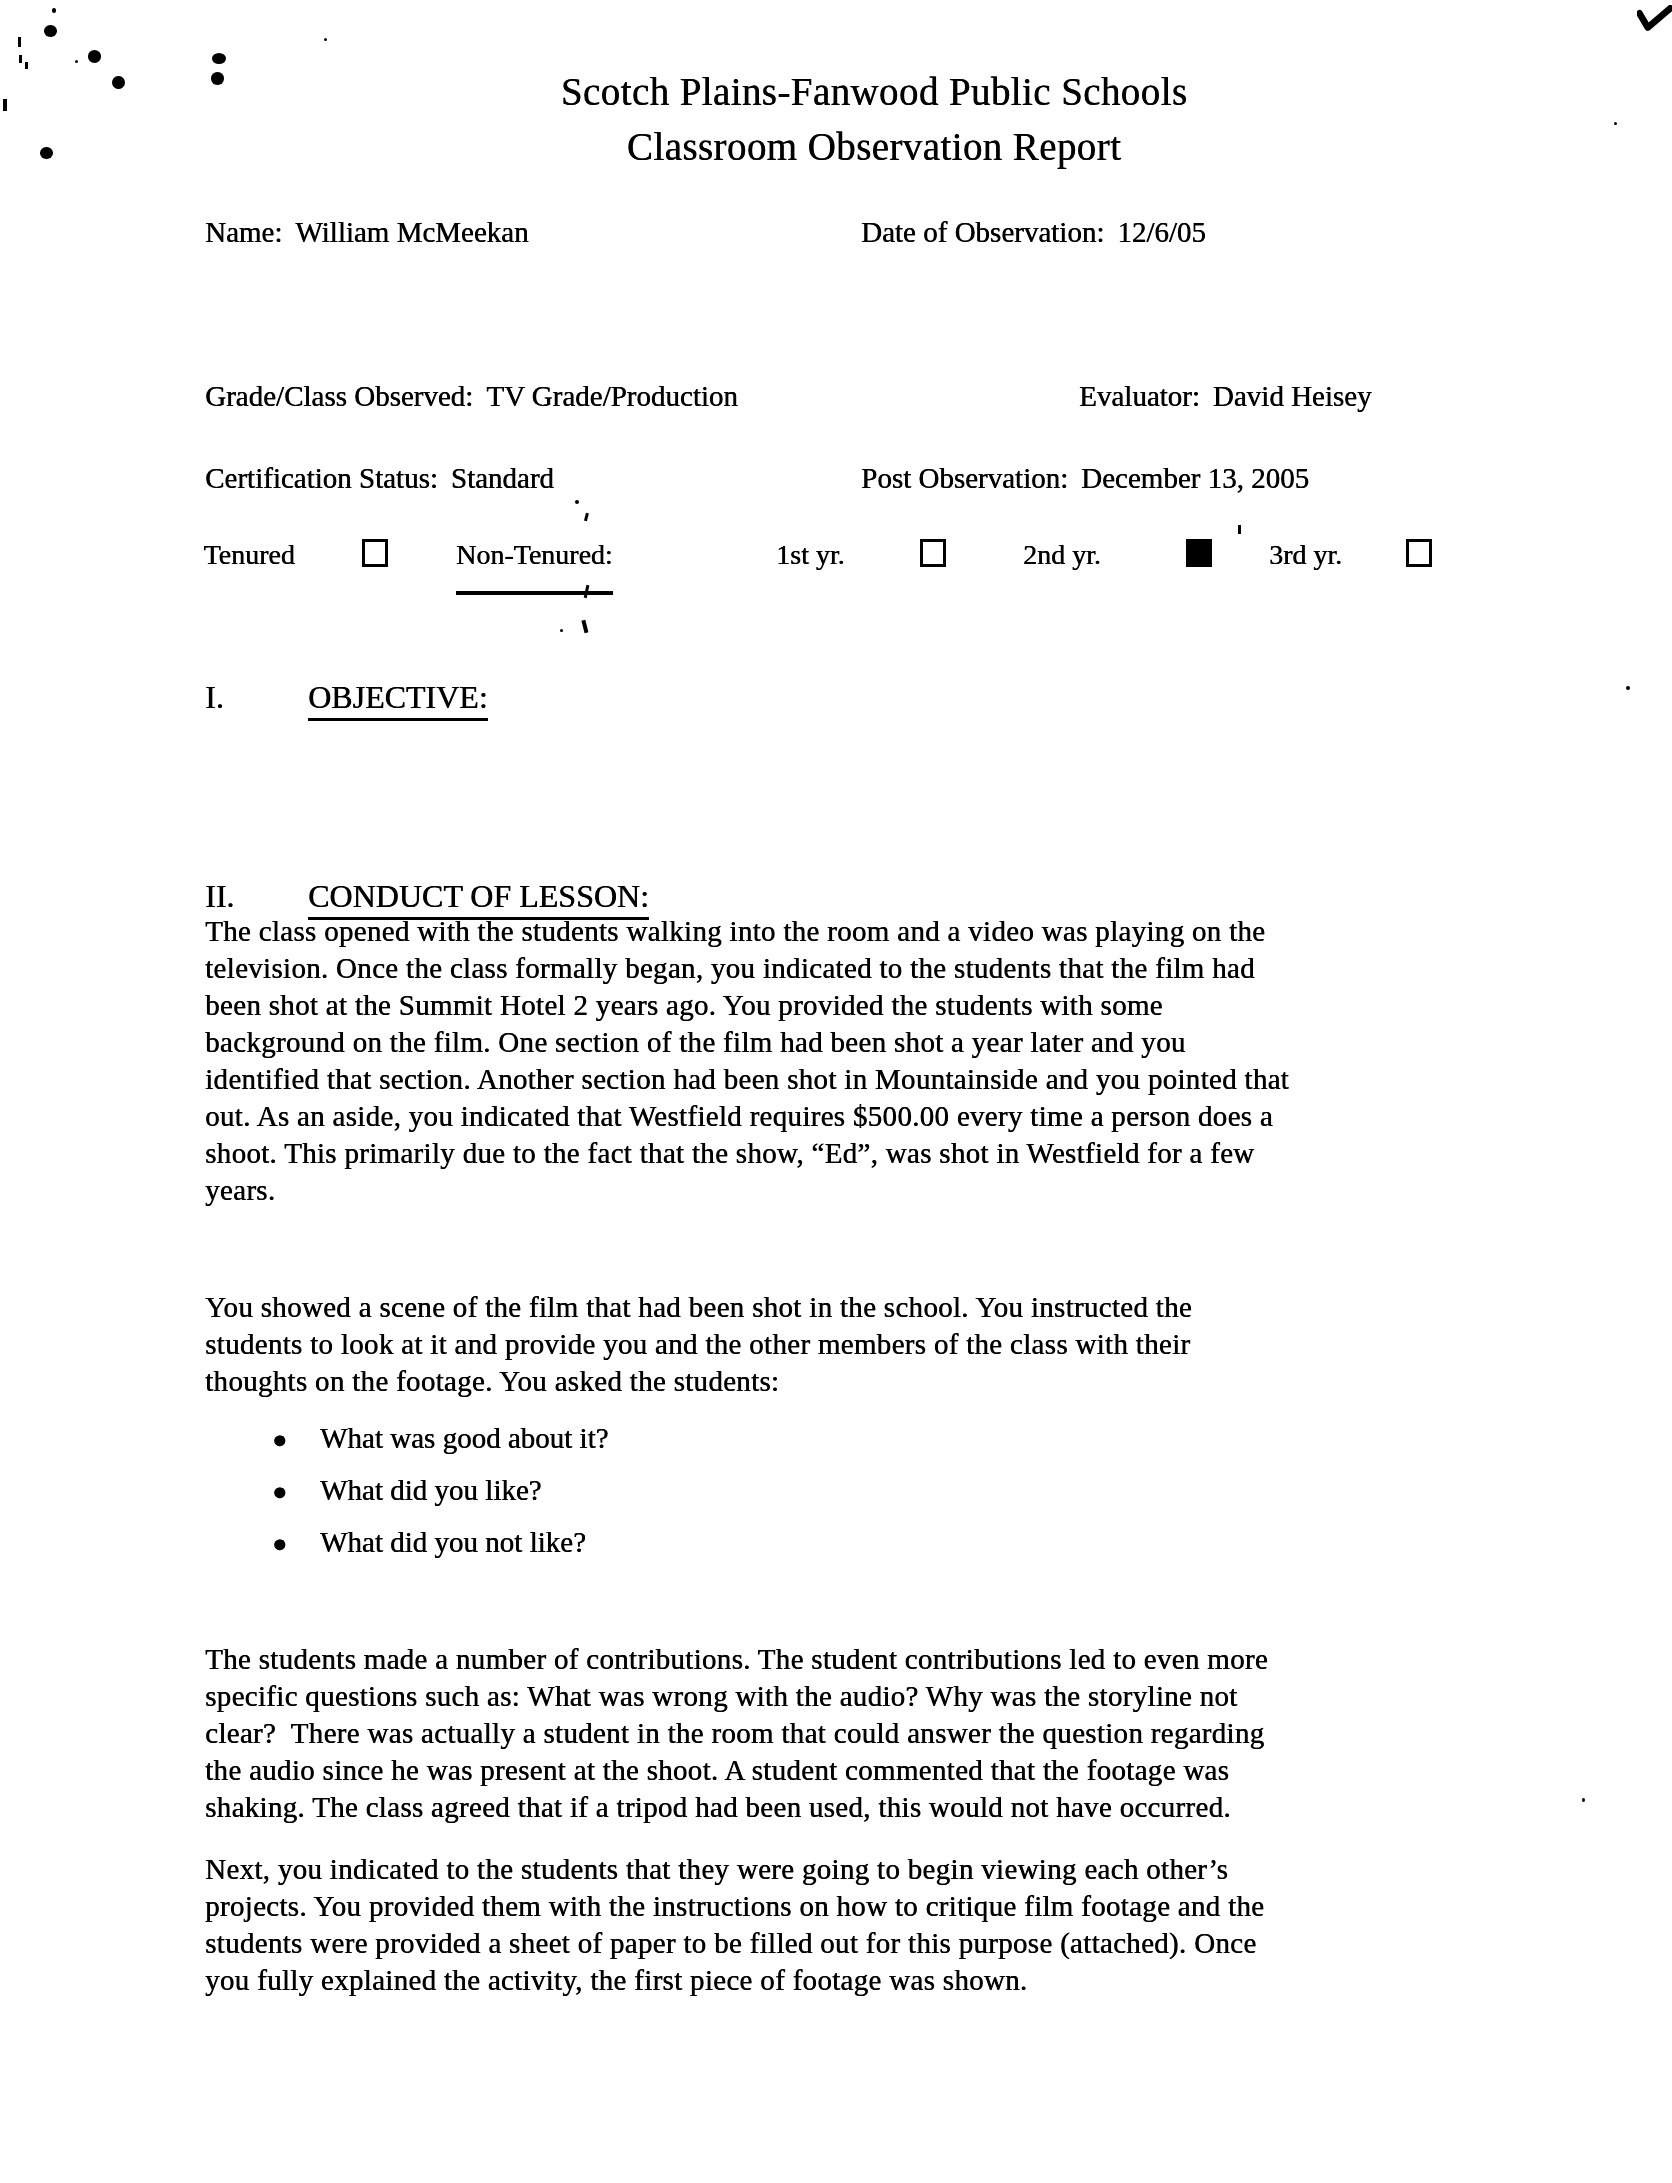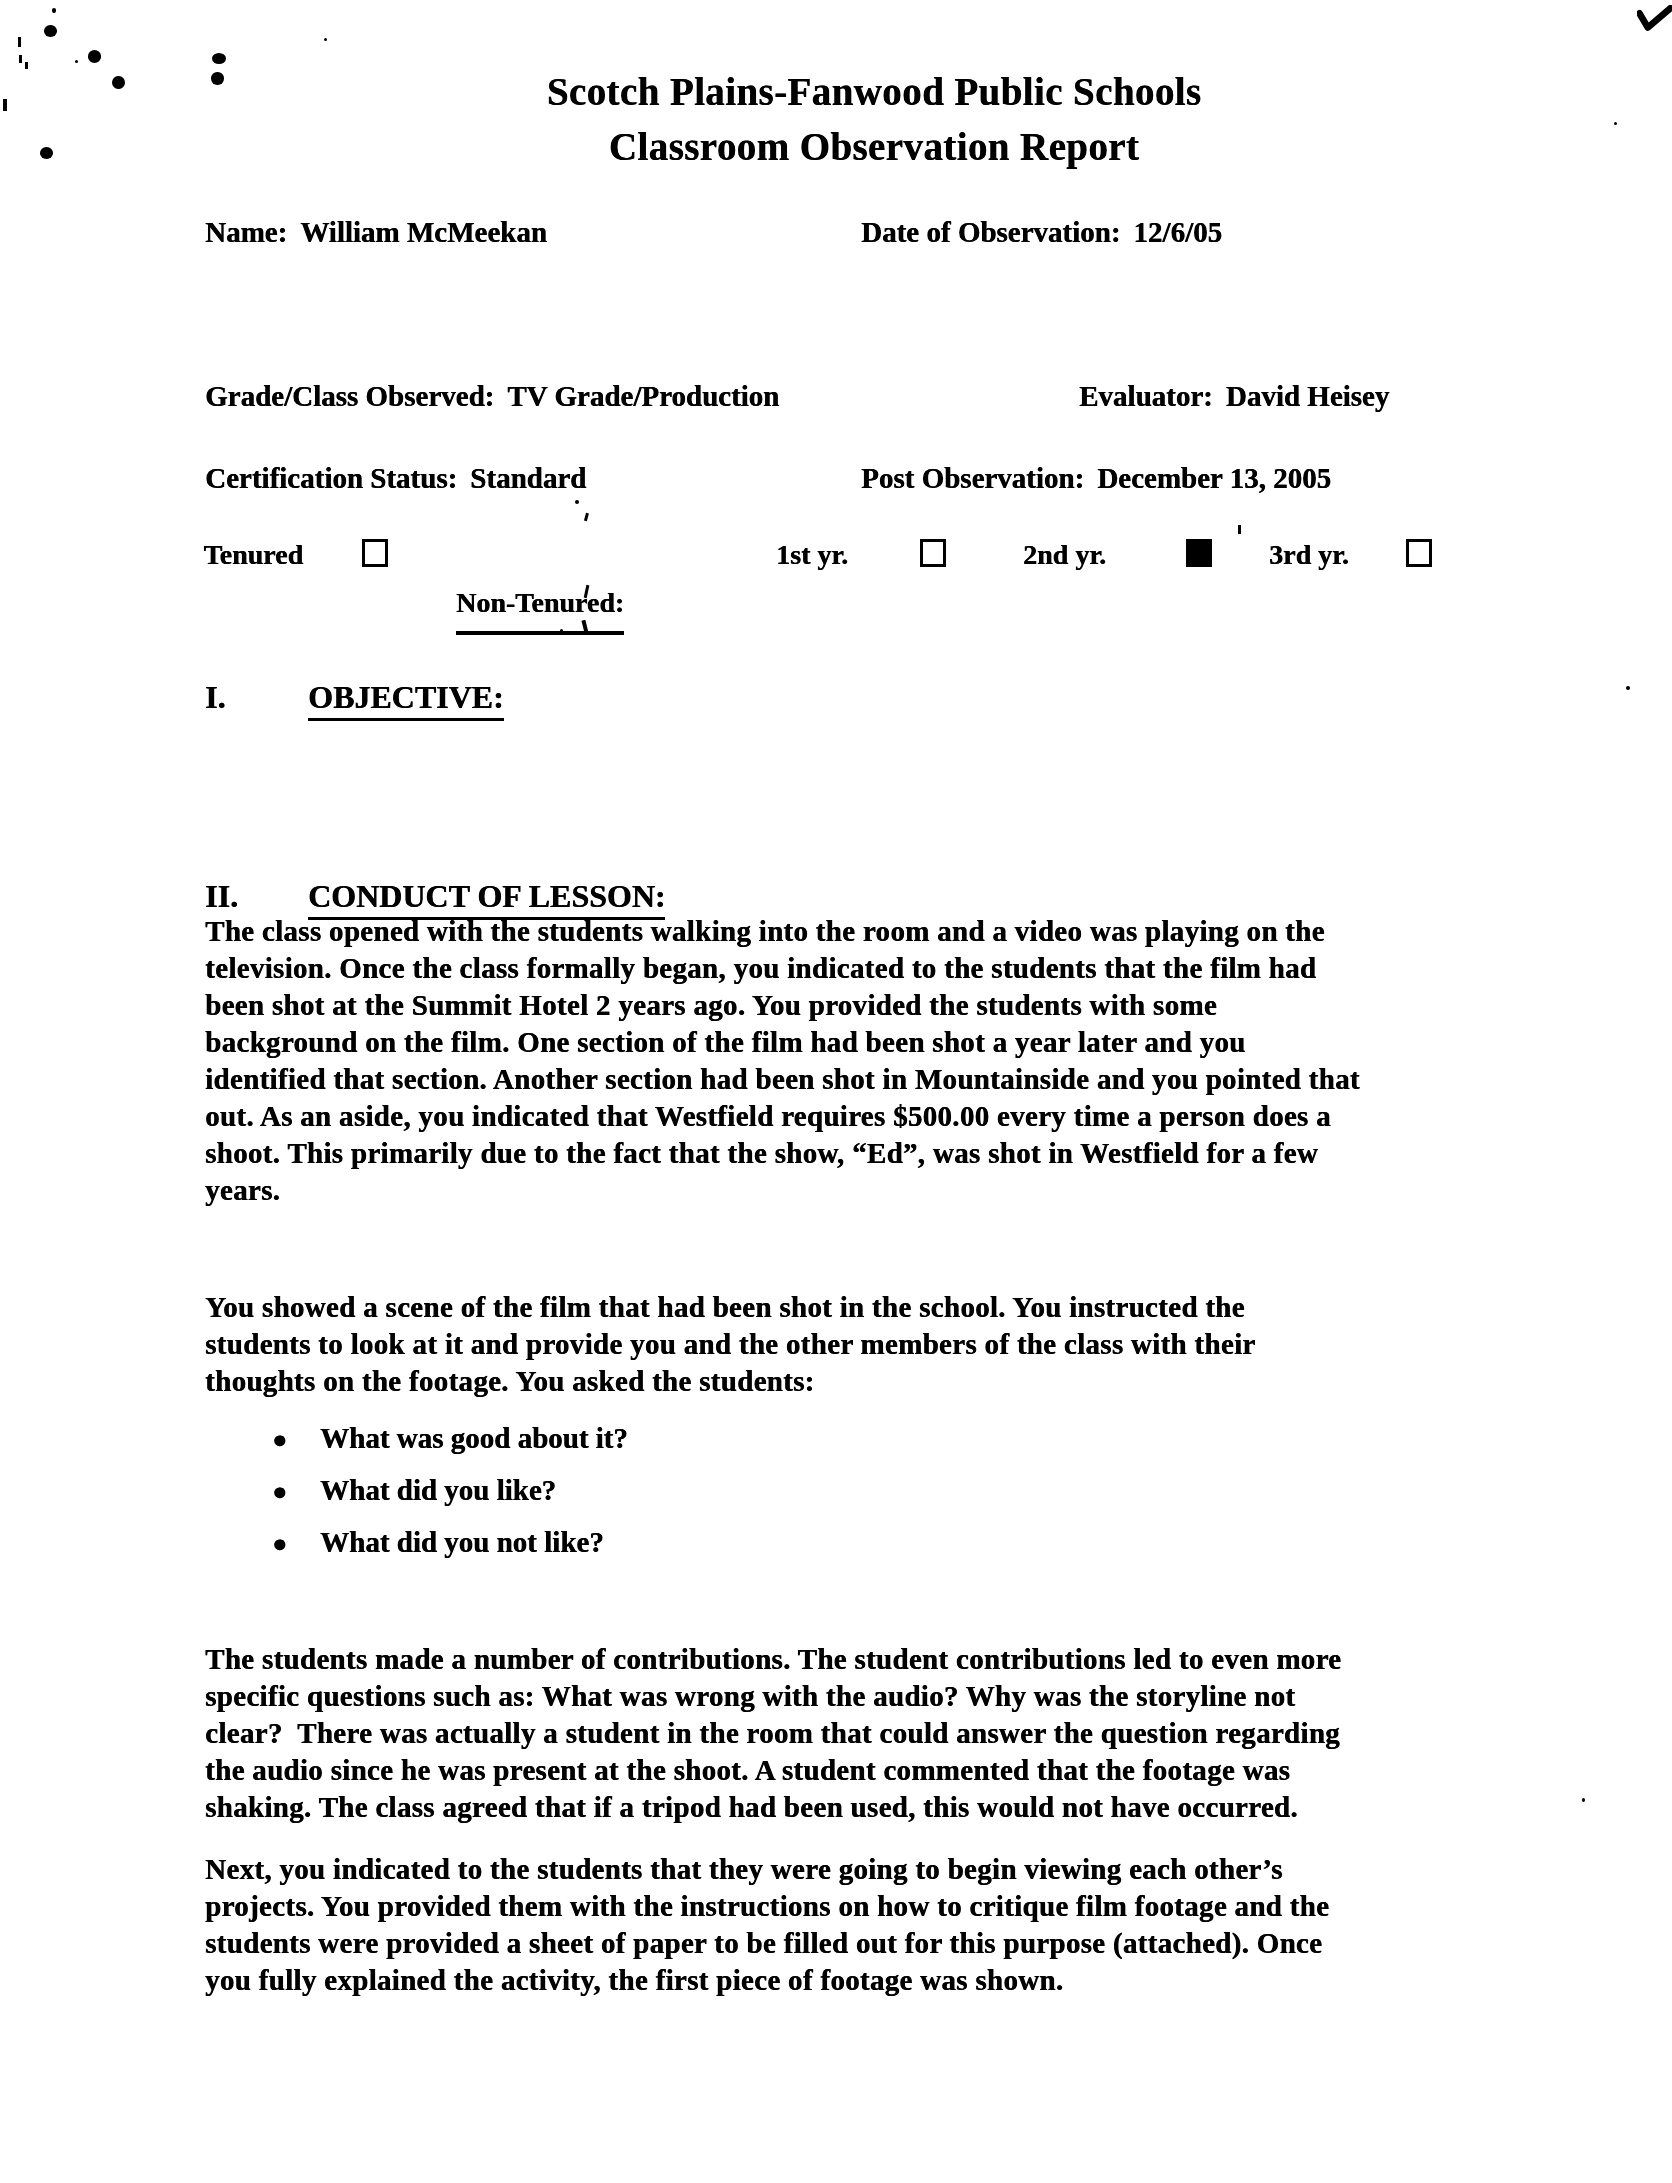--- a/index.html
+++ b/index.html
@@ -5,21 +5,21 @@
   * { margin: 0; padding: 0; box-sizing: border-box; }
   html, body { background: #9a9a9a; }
   .page {
     position: relative;
     width: 1672px;
     height: 2183px;
     margin: 0 auto;
     background: #ffffff;
     color: #000;
     font-family: "Liberation Serif", serif;
-    font-weight: 700;
+    font-weight: 400;
     overflow: hidden;
     text-shadow: 0.5px 0 0 #000;
   }
   .abs { position: absolute; }
 
   
   .title-line {
     left: 0; right: 0;
     text-align: center;
     font-size: 39px;
@@ -37,21 +37,21 @@
   .tenure-row { left: 195px; width: 1422px; height: 50px; font-size: 28px; }
   .tenure-row > span { position: absolute; top: 0; white-space: nowrap; }
   .checkbox {
     display: inline-block;
     width: 26px; height: 28px;
     border: 3.3px solid #000;
     background: #fff;
     vertical-align: -3.3px;
   }
   .checkbox.filled { background: #000; }
-  .u-thick { border-bottom: 4.2px solid #000; padding-bottom: 12px; margin-top: 48px; }
+  .u-thick { border-bottom: 4.2px solid #000; padding-bottom: 20px; }
 
   
   .sec-head { left: 205px; font-size: 32px; white-space: nowrap; }
   .sec-num { display: inline-block; width: 103px; }
   .head-text { border-bottom: 3.3px solid #000; padding-bottom: 2.5px; }
 
   .para {
     left: 205px;
     width: 1388px;
     font-size: 29px;

